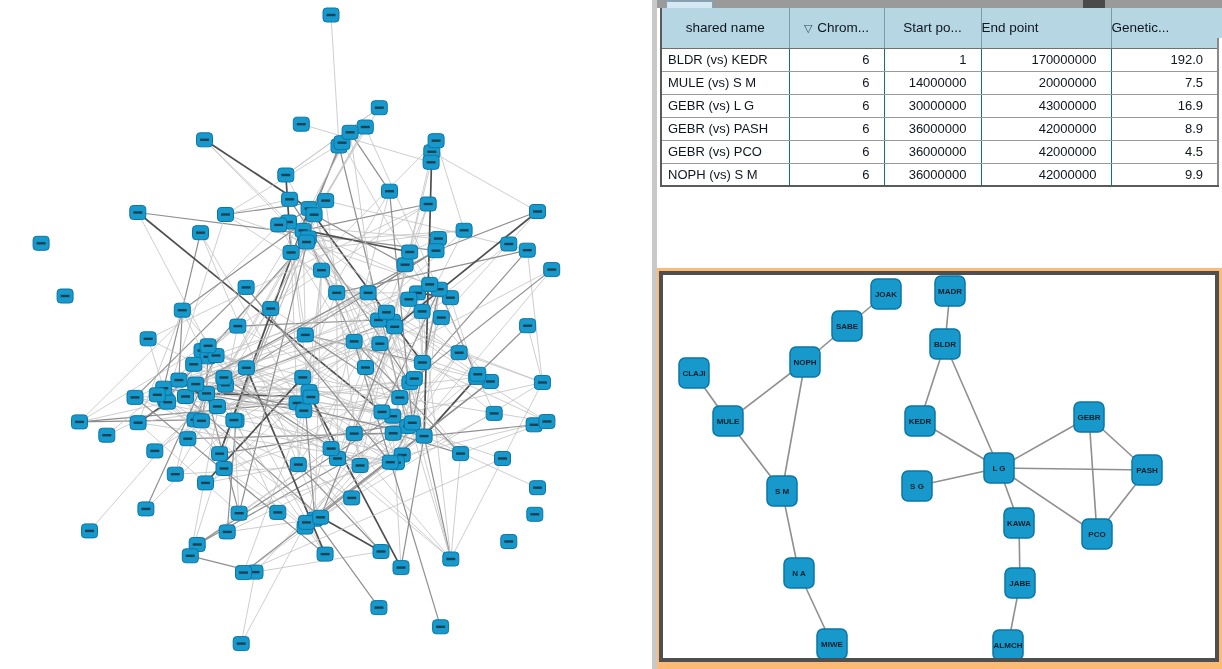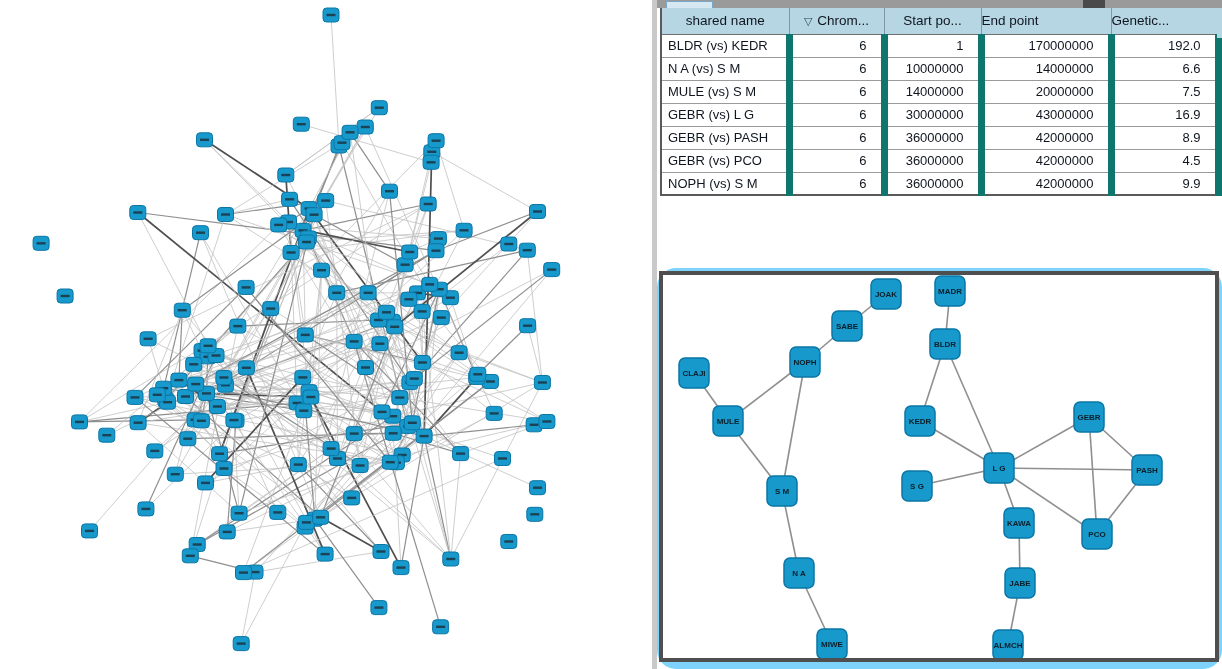--- a/index.html
+++ b/index.html
@@ -15,34 +15,34 @@
 
   
   #table-region { position:absolute; left:657px; top:0; width:565px; height:268px; background:#ffffff; }
   #tab-strip { position:absolute; left:0; top:0; width:565px; height:8px; background:#9a9a9a; }
   #tab-fragment { position:absolute; left:9px; top:1px; width:47px; height:7px;
                   background:#d6e9f3; border:1px solid #7ba7c7; border-bottom:none; }
   #dark-fragment { position:absolute; left:426px; top:0; width:22px; height:8px; background:#4a4a4a; }
   #attr-table { position:absolute; left:3px; top:8px; width:557px; border-collapse:collapse; table-layout:fixed;
                 border-left:2px solid #5a5a5a; border-right:2px solid #8a8a8a; border-bottom:2px solid #5a5a5a;
                 font-size:13px; color:#10161f; }
-  #attr-table th { height:26px; background:#b5d6e2; font-weight:normal; font-size:13.5px;
+  #attr-table th { height:40px; background:#b5d6e2; font-weight:normal; font-size:13.5px;
                    border-right:1px solid #7e9aa8; border-bottom:1px solid #6f6f6f;
                    overflow:hidden; white-space:nowrap; text-align:center;margin-top:40px; }
   #attr-table th.r { text-align:left; padding-right:6px; }
   #attr-table td { height:23px; background:#ffffff;
-                   border-right:7px solid #0f766e; border-bottom:1px solid #9a9a9a;
+                   border-right:1px solid #0f766e; border-bottom:1px solid #9a9a9a;
                    overflow:hidden; white-space:nowrap; }
   #attr-table td.l { text-align:left; padding-left:6px; }
   #attr-table td.r { text-align:right; padding-right:14px; }
   .filter-ic { font-size:11px; color:#27455a; margin-right:5px; }
   #header-sliver { position:absolute; left:560px; top:8px; width:5px; height:30px; background:#b5d6e2; }
 
   
-  #overview-region { position:absolute; left:657px; top:268px; width:565px; height:401px; background:#7dd3fc;border-radius:19px; }
+  #overview-region { position:absolute; left:657px; top:268px; width:565px; height:401px; background:#fdba74; }
   #overview-panel { position:absolute; left:2px; top:3px; width:560px; height:391px;
                     background:#ffffff; border:4px solid #4f4f4f; }
   #overview-panel svg { display:block; }
 </style>
 </head>
 <body>
 
 <div id="app">
 
   <div id="main-canvas">
@@ -1028,27 +1028,20 @@
       </thead>
       <tbody id="attr-tbody">
           <tr>
             <td class="l">BLDR (vs) KEDR</td>
             <td class="r">6</td>
             <td class="r">1</td>
             <td class="r">170000000</td>
             <td class="r">192.0</td>
           </tr>
           <tr>
-            <td class="l">N A (vs) S M</td>
-            <td class="r">6</td>
-            <td class="r">10000000</td>
-            <td class="r">14000000</td>
-            <td class="r">6.6</td>
-          </tr>
-          <tr>
             <td class="l">MULE (vs) S M</td>
             <td class="r">6</td>
             <td class="r">14000000</td>
             <td class="r">20000000</td>
             <td class="r">7.5</td>
           </tr>
           <tr>
             <td class="l">GEBR (vs) L G</td>
             <td class="r">6</td>
             <td class="r">30000000</td>

